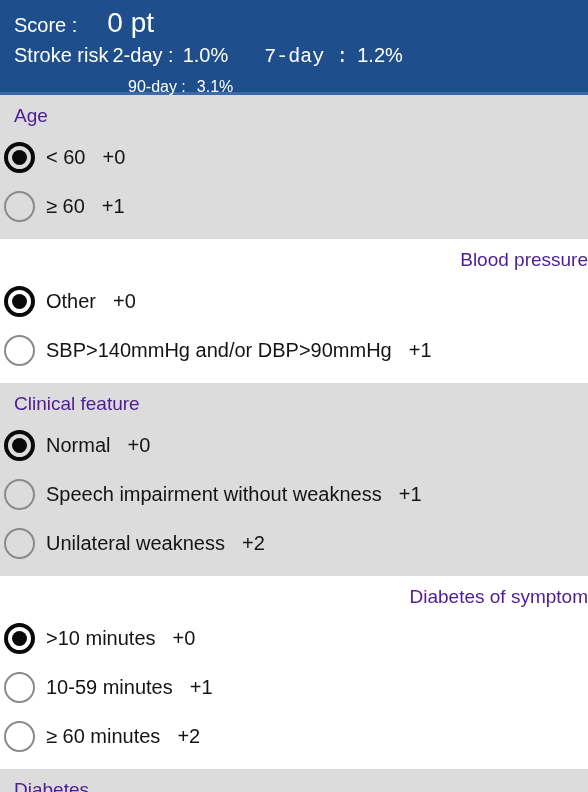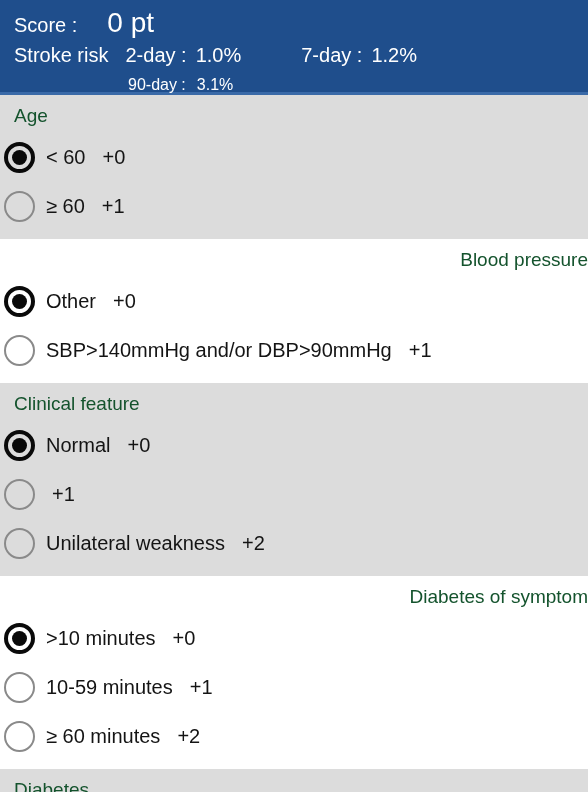--- a/index.html
+++ b/index.html
@@ -41,25 +41,26 @@
     font-size: 20px;
   }
   .hdr-score-value {
     margin-left: 30px;
     font-size: 28px;
   }
   .risk-label {
     font-size: 20px;
   }
   .risk-pair {
-    margin-left: 17px;
+    margin-left: 4px;
     font-size: 20px;
   }
   .risk-pair.gap7 {
-    margin-left: 60px;
+    margin-left: 36px;
+    font-family: Liberation Mono, monospace;
   }
   .risk-row2 {
     padding-left: 14px;
     font-size: 16px;
     line-height: 30px;
     white-space: nowrap;
   }
   .risk-row2 .indent {
     display: inline-block;
     width: 114px;
@@ -67,21 +68,21 @@
 
   
   .section {
     box-sizing: border-box;
     padding: 6px 0 8px 0;
   }
   .section.gray { background: #dcdcdc; }
   .section.white { background: #ffffff; text-align: right; }
 
   .section-title {
-    color: #14532d;
+    color: #4c1d95;
     font-size: 19px;
     line-height: 26px;
     padding: 2px 0 4px 14px;
   }
 
   .option-row {
     display: flex;
     align-items: center;
     height: 49px;
     padding-left: 4px;
@@ -186,20 +187,21 @@
 
   <div class="section gray">
     <div class="section-title">Clinical feature</div>
     <div class="option-row">
       <span class="radio on"></span>
       <span class="option-label">Normal</span>
       <span class="option-points">+0</span>
     </div>
     <div class="option-row">
       <span class="radio off"></span>
+      <span class="option-label">Speech impairment without weakness</span>
       <span class="option-points">+1</span>
     </div>
     <div class="option-row">
       <span class="radio off"></span>
       <span class="option-label">Unilateral weakness</span>
       <span class="option-points">+2</span>
     </div>
   </div>
 
   <div class="section white">

